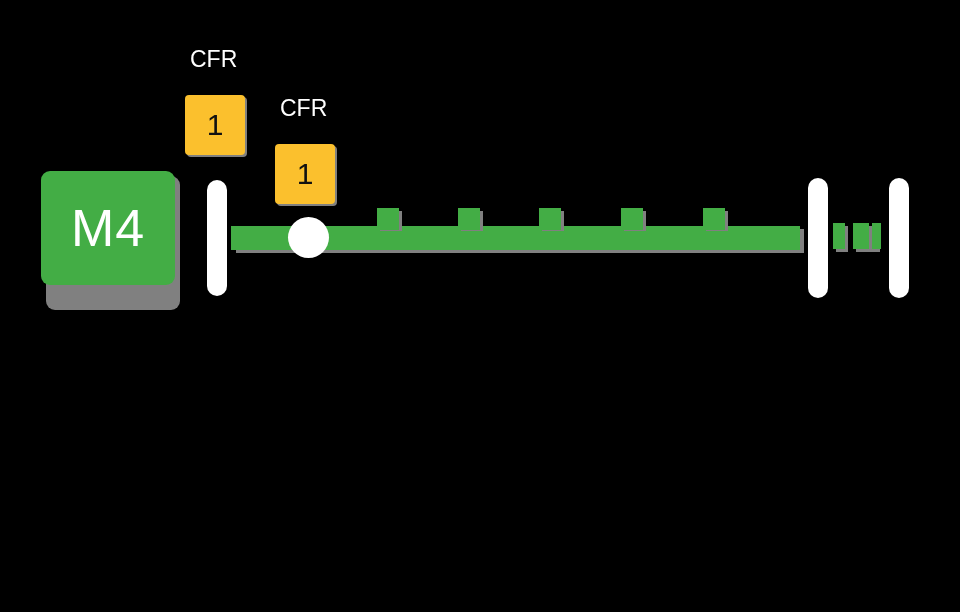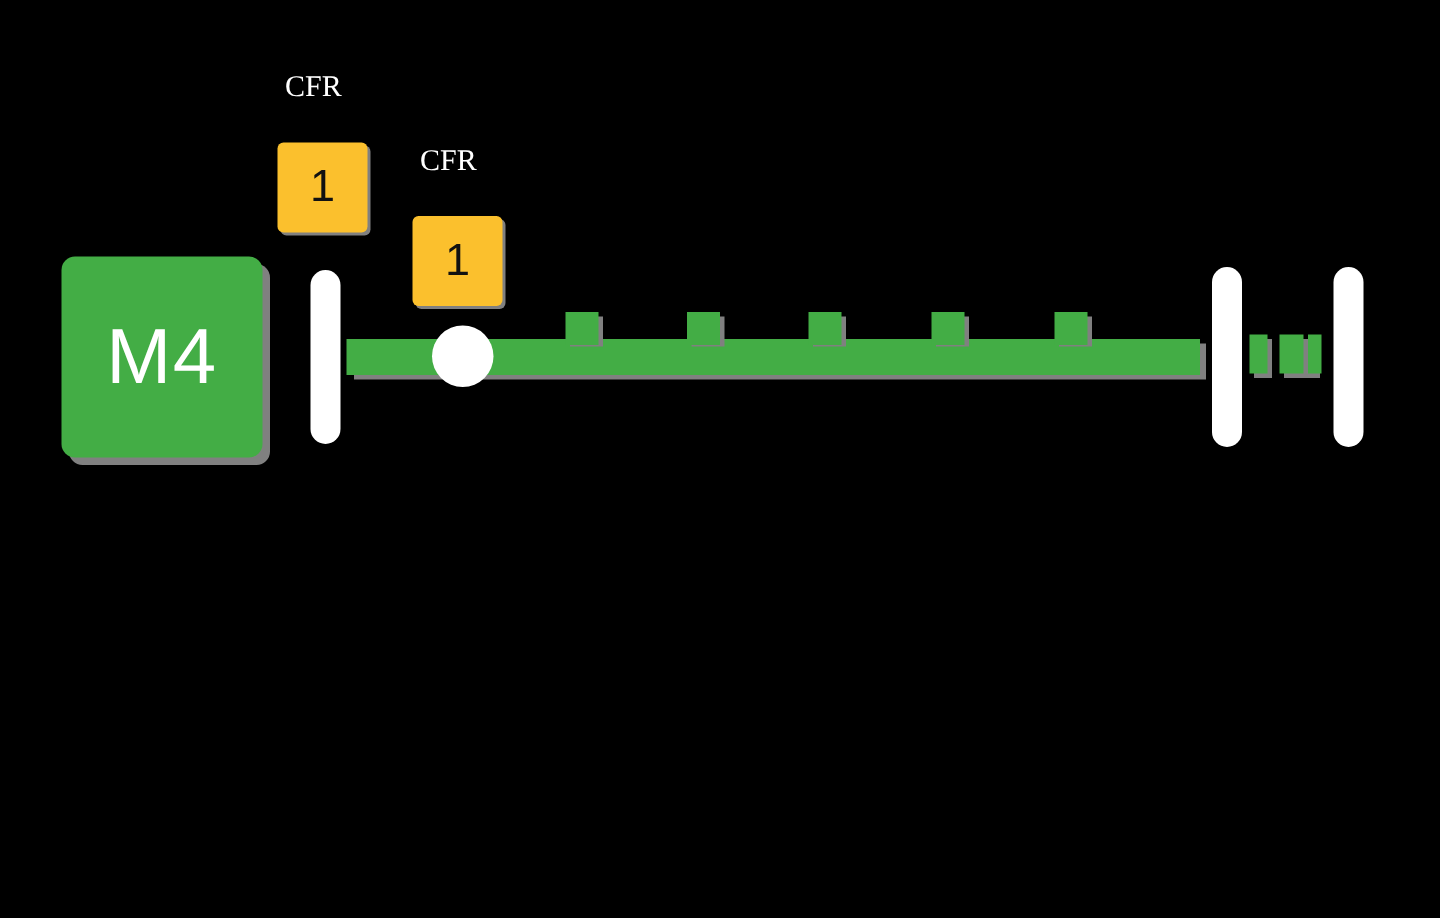--- a/index.html
+++ b/index.html
@@ -44,25 +44,24 @@
     justify-content: center;
     border-radius: 4px;
     color: #111111;
     font-size: 30px;
     font-weight: 400;
     line-height: 1;
   }
   .cfr-caption {
     position: absolute;
     color: #ffffff;
-    font-size: 20px;
+    font-size: 23px;
     line-height: 1;
     white-space: nowrap;
     user-select: none;
-    font-family: Liberation Serif, serif;
   }
 
   
   .vmarker {
     position: absolute;
     background: #ffffff;
     border-radius: 10px;
   }
 
   
@@ -77,21 +76,21 @@
     background: #ffffff;
     border-radius: 50%;
   }
 </style>
 </head>
 <body>
 
 <div id="stage">
 
   <div class="shadow" style="left:46px; top:176px; width:134px; height:134px; border-radius:9px;"></div>
-  <div class="track-label" style="left:41px; top:171px; width:134px; height:134px; background:#43ad45; font-size:52px;">M4</div>
+  <div class="track-label" style="left:41px; top:171px; width:134px; height:114px; background:#43ad45; font-size:52px;">M4</div>
 
   <div class="cfr-caption" style="left:190px; top:48px;">CFR</div>
   <div class="shadow" style="left:187px; top:97px; width:60px; height:60px; border-radius:4px;"></div>
   <div class="cfr-badge" style="left:185px; top:95px; width:60px; height:60px; background:#fbc02d;">1</div>
 
   <div class="cfr-caption" style="left:280px; top:97px;">CFR</div>
   <div class="shadow" style="left:277px; top:146px; width:60px; height:60px; border-radius:4px;"></div>
   <div class="cfr-badge" style="left:275px; top:144px; width:60px; height:60px; background:#fbc02d;">1</div>
 
   <div class="shadow" style="left:236px; top:229px; width:568px; height:24px;"></div>

